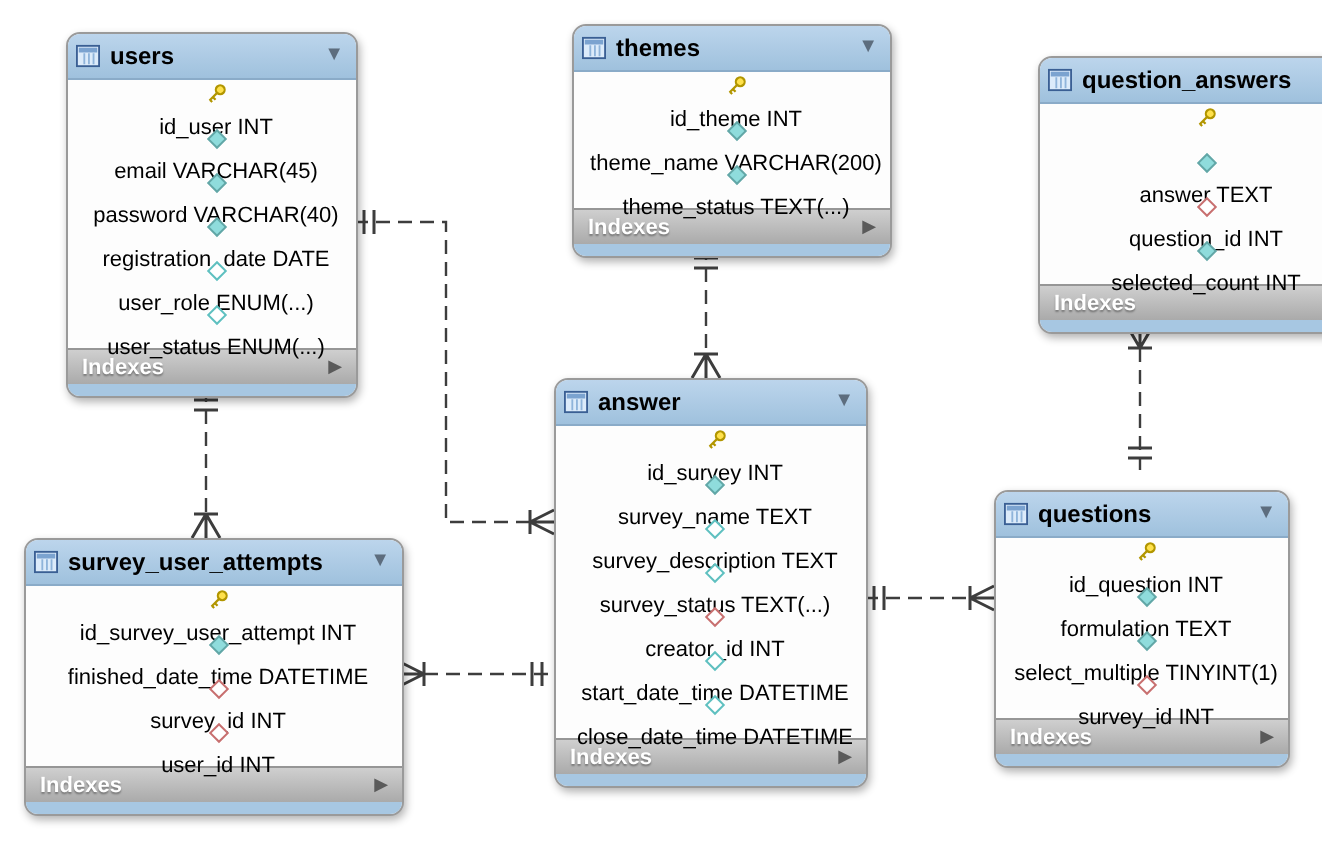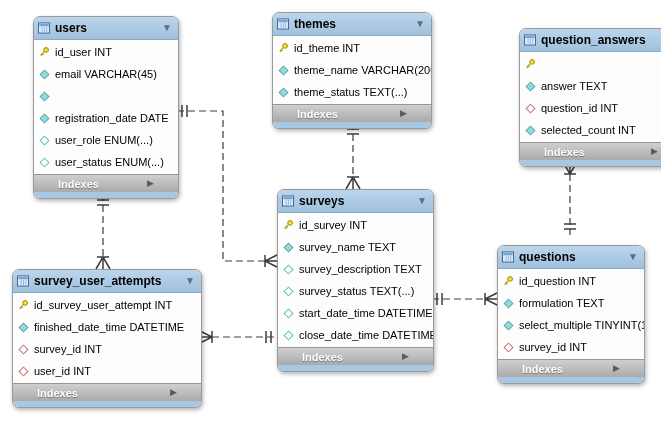--- a/index.html
+++ b/index.html
@@ -13,43 +13,43 @@
 
   .table-card{
     position:absolute;
     background:#fdfdfd;
     border:1px solid #9a9a9a;
     border-radius:7px;
     box-shadow:1px 2px 4px rgba(0,0,0,.30);
     overflow:hidden;
   }
   .t-users{left:33px;top:16px;width:144px;}
-  .t-themes{left:272px;top:12px;width:158px;text-align:right;}
+  .t-themes{left:286px;top:12px;width:158px;text-align:right;}
   .t-question_answers{left:519px;top:28px;width:162px;}
   .t-surveys{left:277px;top:189px;width:155px;}
   .t-questions{left:497px;top:245px;width:146px;}
   .t-survey_user_attempts{left:12px;top:269px;width:188px;}
 
   .hdr{
     height:22px;display:flex;align-items:center;gap:5px;
     padding:0 6px 0 4px;
     background:linear-gradient(#bcd5ec,#9fc1dd);
     border-bottom:1px solid #8aabc8;
   }
   .title{font-size:12px;font-weight:bold;color:#000;}
   .hdr-arrow{margin-left:auto;font-size:10px;color:#5d6d7e;line-height:1;}
 
   .body{background:#fdfdfd;padding:1px 0;}
-  .row{height:22px;display:flex;align-items:center;gap:5px;padding-left:4px;}
+  .row{height:22px;display:flex;align-items:center;gap:5px;padding-left:4px;flex-direction:column;}
   .cicon{width:12px;height:12px;display:inline-flex;align-items:center;justify-content:center;flex:0 0 12px;}
   .ctext{font-size:11px;color:#000;white-space:nowrap;}
 
   .ftr{
     height:17px;display:flex;align-items:center;
-    padding:0 24px;
+    padding:0 7px;
     background:linear-gradient(#cfcfcf,#aaaaaa);
     border-top:1px solid #969696;
   }
   .ftr-label{font-size:11px;font-weight:bold;color:#fff;text-shadow:0 1px 1px rgba(0,0,0,.35);}
   .ftr-arrow{margin-left:auto;font-size:9px;color:#5a5a5a;line-height:1;}
   .strip{height:6px;background:#a7c7e2;}
 </style>
 </head>
 <body>
 
@@ -126,20 +126,21 @@
               </svg>
             </span>
             <span class="ctext">email VARCHAR(45)</span>
           </div>
           <div class="row">
             <span class="cicon">
               <svg width="11" height="11" viewBox="0 0 11 11">
                 <rect x="2.4" y="2.4" width="6.2" height="6.2" transform="rotate(45 5.5 5.5)" fill="#8fdcdc" stroke="#62a7a7" stroke-width="1"></rect>
               </svg>
             </span>
+            <span class="ctext">password VARCHAR(40)</span>
           </div>
           <div class="row">
             <span class="cicon">
               <svg width="11" height="11" viewBox="0 0 11 11">
                 <rect x="2.4" y="2.4" width="6.2" height="6.2" transform="rotate(45 5.5 5.5)" fill="#8fdcdc" stroke="#62a7a7" stroke-width="1"></rect>
               </svg>
             </span>
             <span class="ctext">registration_date DATE</span>
           </div>
           <div class="row">
@@ -268,21 +269,21 @@
   </div>
       <div class="table-card t-surveys">
     <div class="hdr">
       <span class="cicon">
         <svg width="13" height="12" viewBox="0 0 13 12">
           <rect x="0.5" y="0.5" width="12" height="11" fill="#dcebfa" stroke="#3a5f94"></rect>
           <rect x="1.5" y="1.5" width="10" height="2.6" fill="#7ba3d0"></rect>
           <path d="M4.5 4.5 V10.5 M7 4.5 V10.5 M9.5 4.5 V10.5" stroke="#8fb4da" stroke-width="1"></path>
         </svg>
       </span>
-      <span class="title">surveys</span>
+      <span class="title">answer</span>
       <span class="hdr-arrow">▼</span>
     </div>
     <div class="body">
           <div class="row">
             <span class="cicon">
               <svg width="12" height="12" viewBox="0 0 12 12">
                 <g transform="rotate(45 6 6)">
                   <circle cx="6" cy="3" r="2.2" fill="#ffe14c" stroke="#b29600" stroke-width="1.1"></circle>
                   <path d="M6 5.2 V10.6 M6 8.2 h1.9 M6 10.2 h1.5" fill="none" stroke="#b29600" stroke-width="1.1"></path>
                 </g>
@@ -310,20 +311,28 @@
             <span class="cicon">
               <svg width="11" height="11" viewBox="0 0 11 11">
                 <rect x="2.4" y="2.4" width="6.2" height="6.2" transform="rotate(45 5.5 5.5)" fill="#ffffff" stroke="#5fc0c0" stroke-width="1"></rect>
               </svg>
             </span>
             <span class="ctext">survey_status TEXT(...)</span>
           </div>
           <div class="row">
             <span class="cicon">
               <svg width="11" height="11" viewBox="0 0 11 11">
+                <rect x="2.4" y="2.4" width="6.2" height="6.2" transform="rotate(45 5.5 5.5)" fill="#ffffff" stroke="#c87070" stroke-width="1"></rect>
+              </svg>
+            </span>
+            <span class="ctext">creator_id INT</span>
+          </div>
+          <div class="row">
+            <span class="cicon">
+              <svg width="11" height="11" viewBox="0 0 11 11">
                 <rect x="2.4" y="2.4" width="6.2" height="6.2" transform="rotate(45 5.5 5.5)" fill="#ffffff" stroke="#5fc0c0" stroke-width="1"></rect>
               </svg>
             </span>
             <span class="ctext">start_date_time DATETIME</span>
           </div>
           <div class="row">
             <span class="cicon">
               <svg width="11" height="11" viewBox="0 0 11 11">
                 <rect x="2.4" y="2.4" width="6.2" height="6.2" transform="rotate(45 5.5 5.5)" fill="#ffffff" stroke="#5fc0c0" stroke-width="1"></rect>
               </svg>

